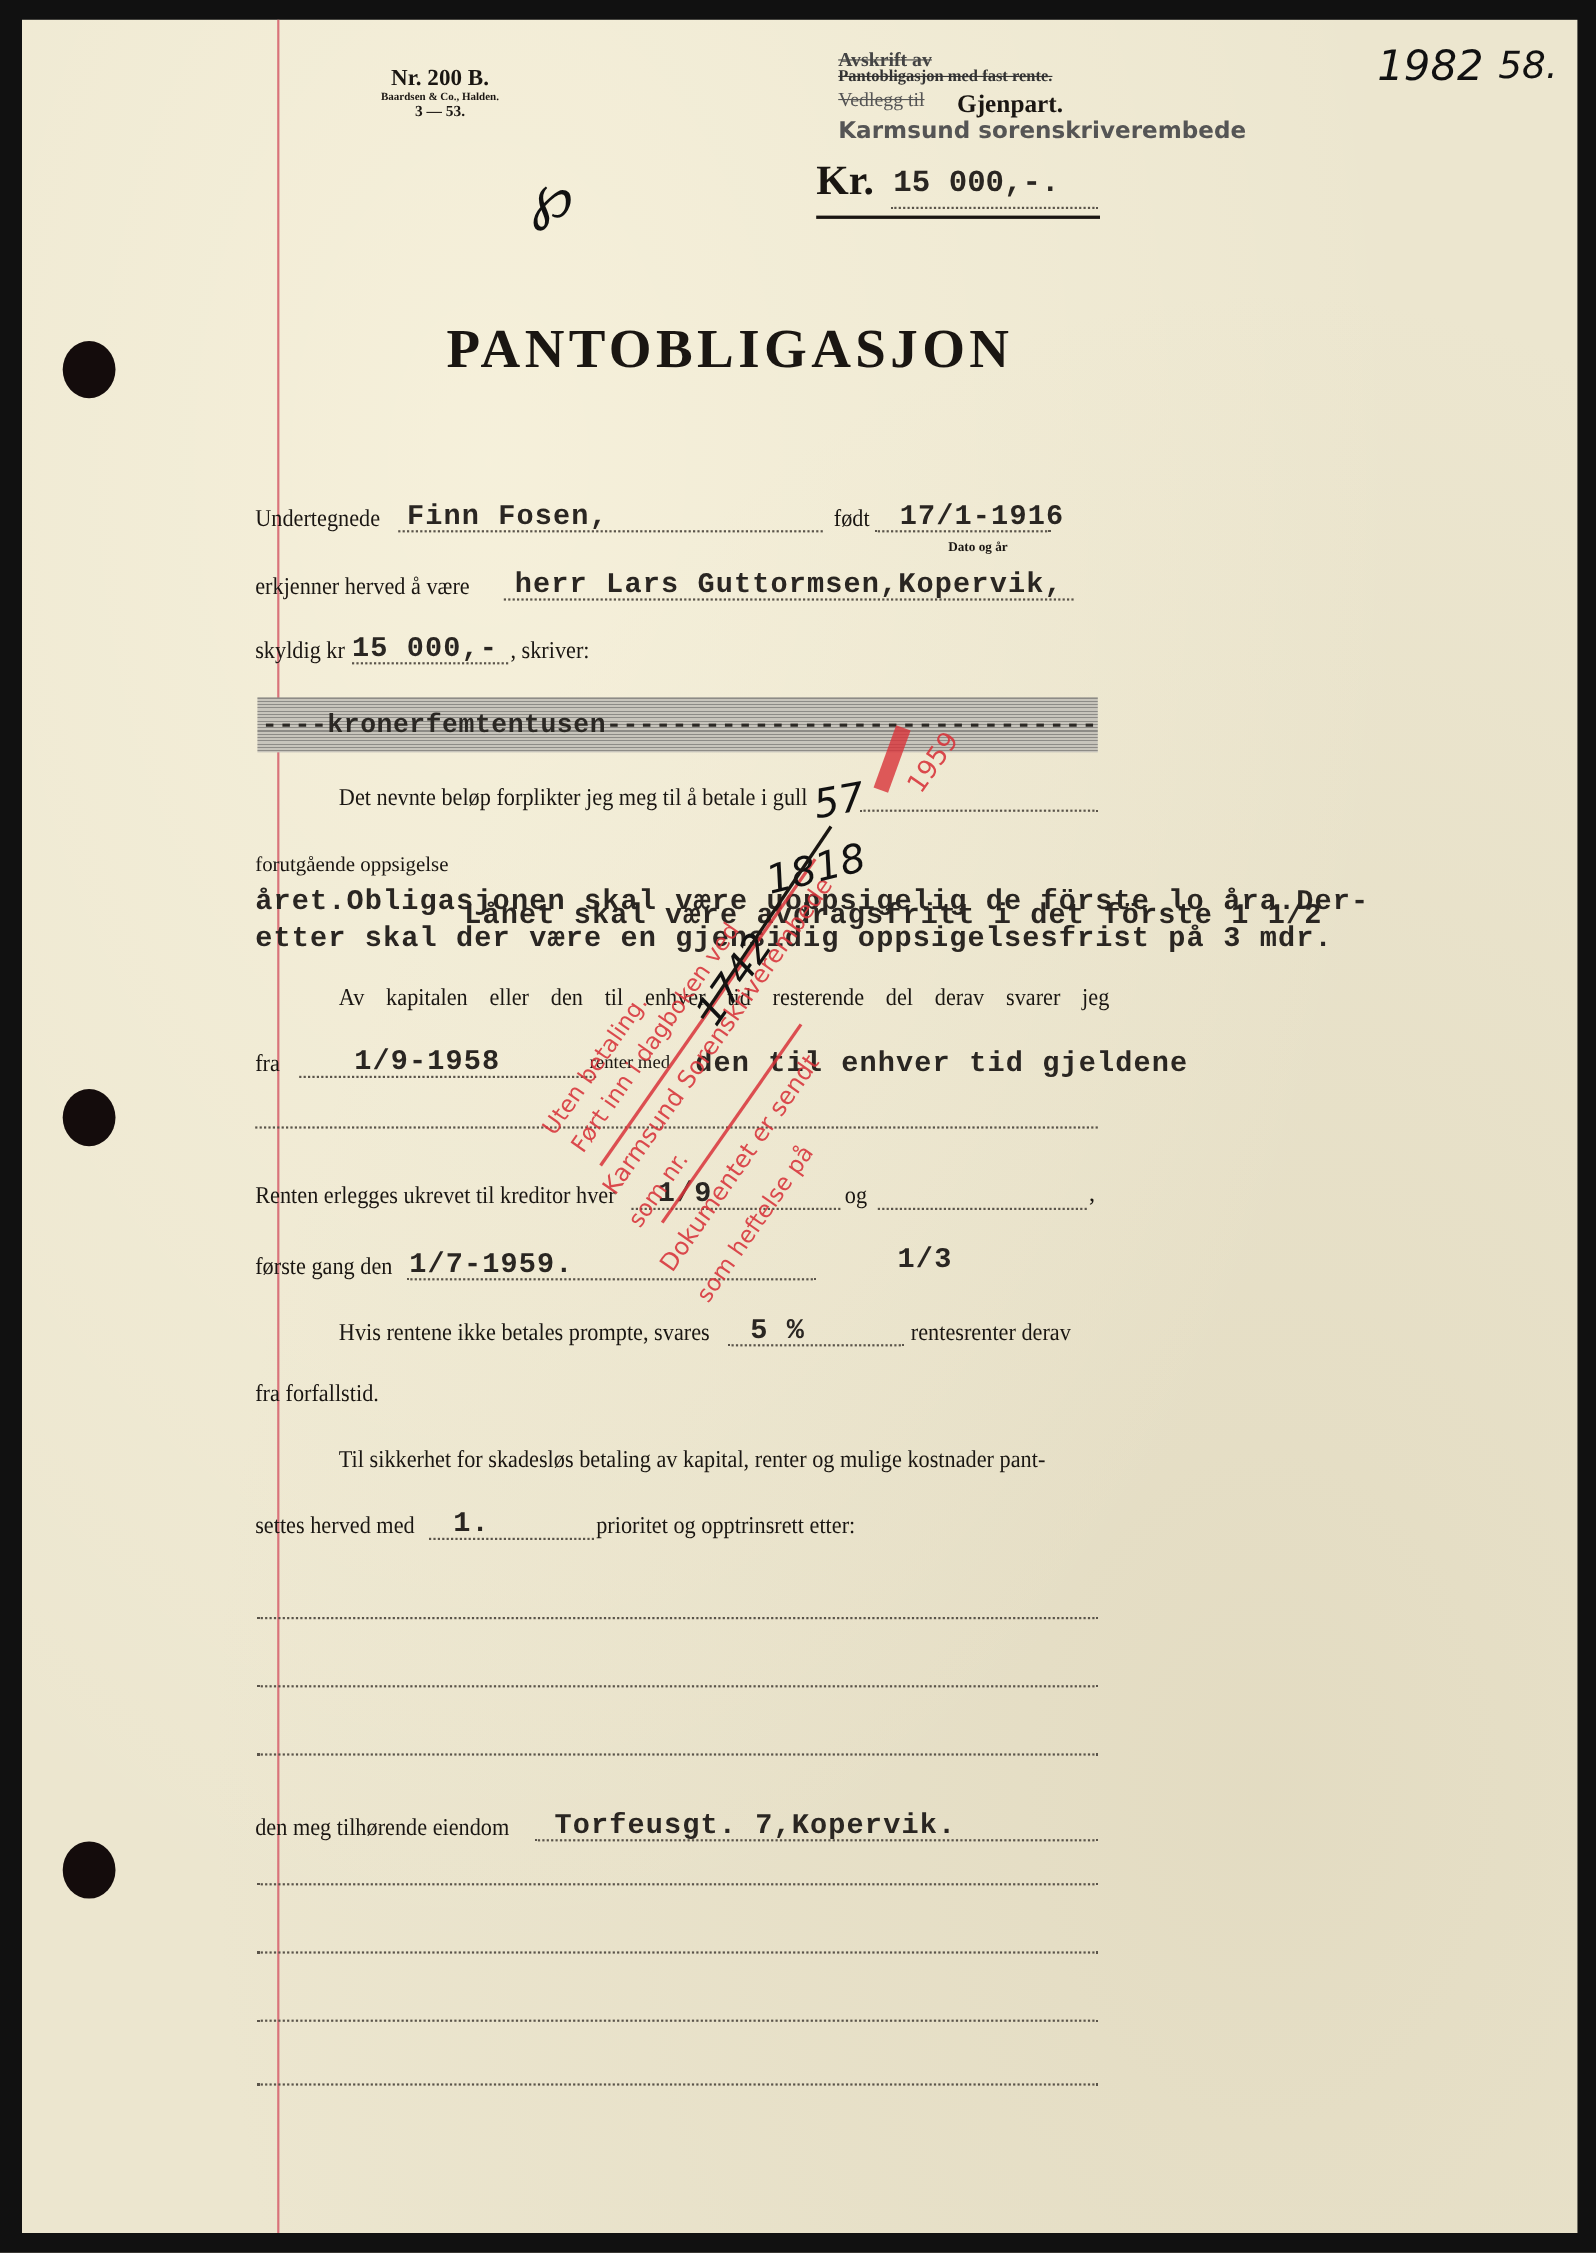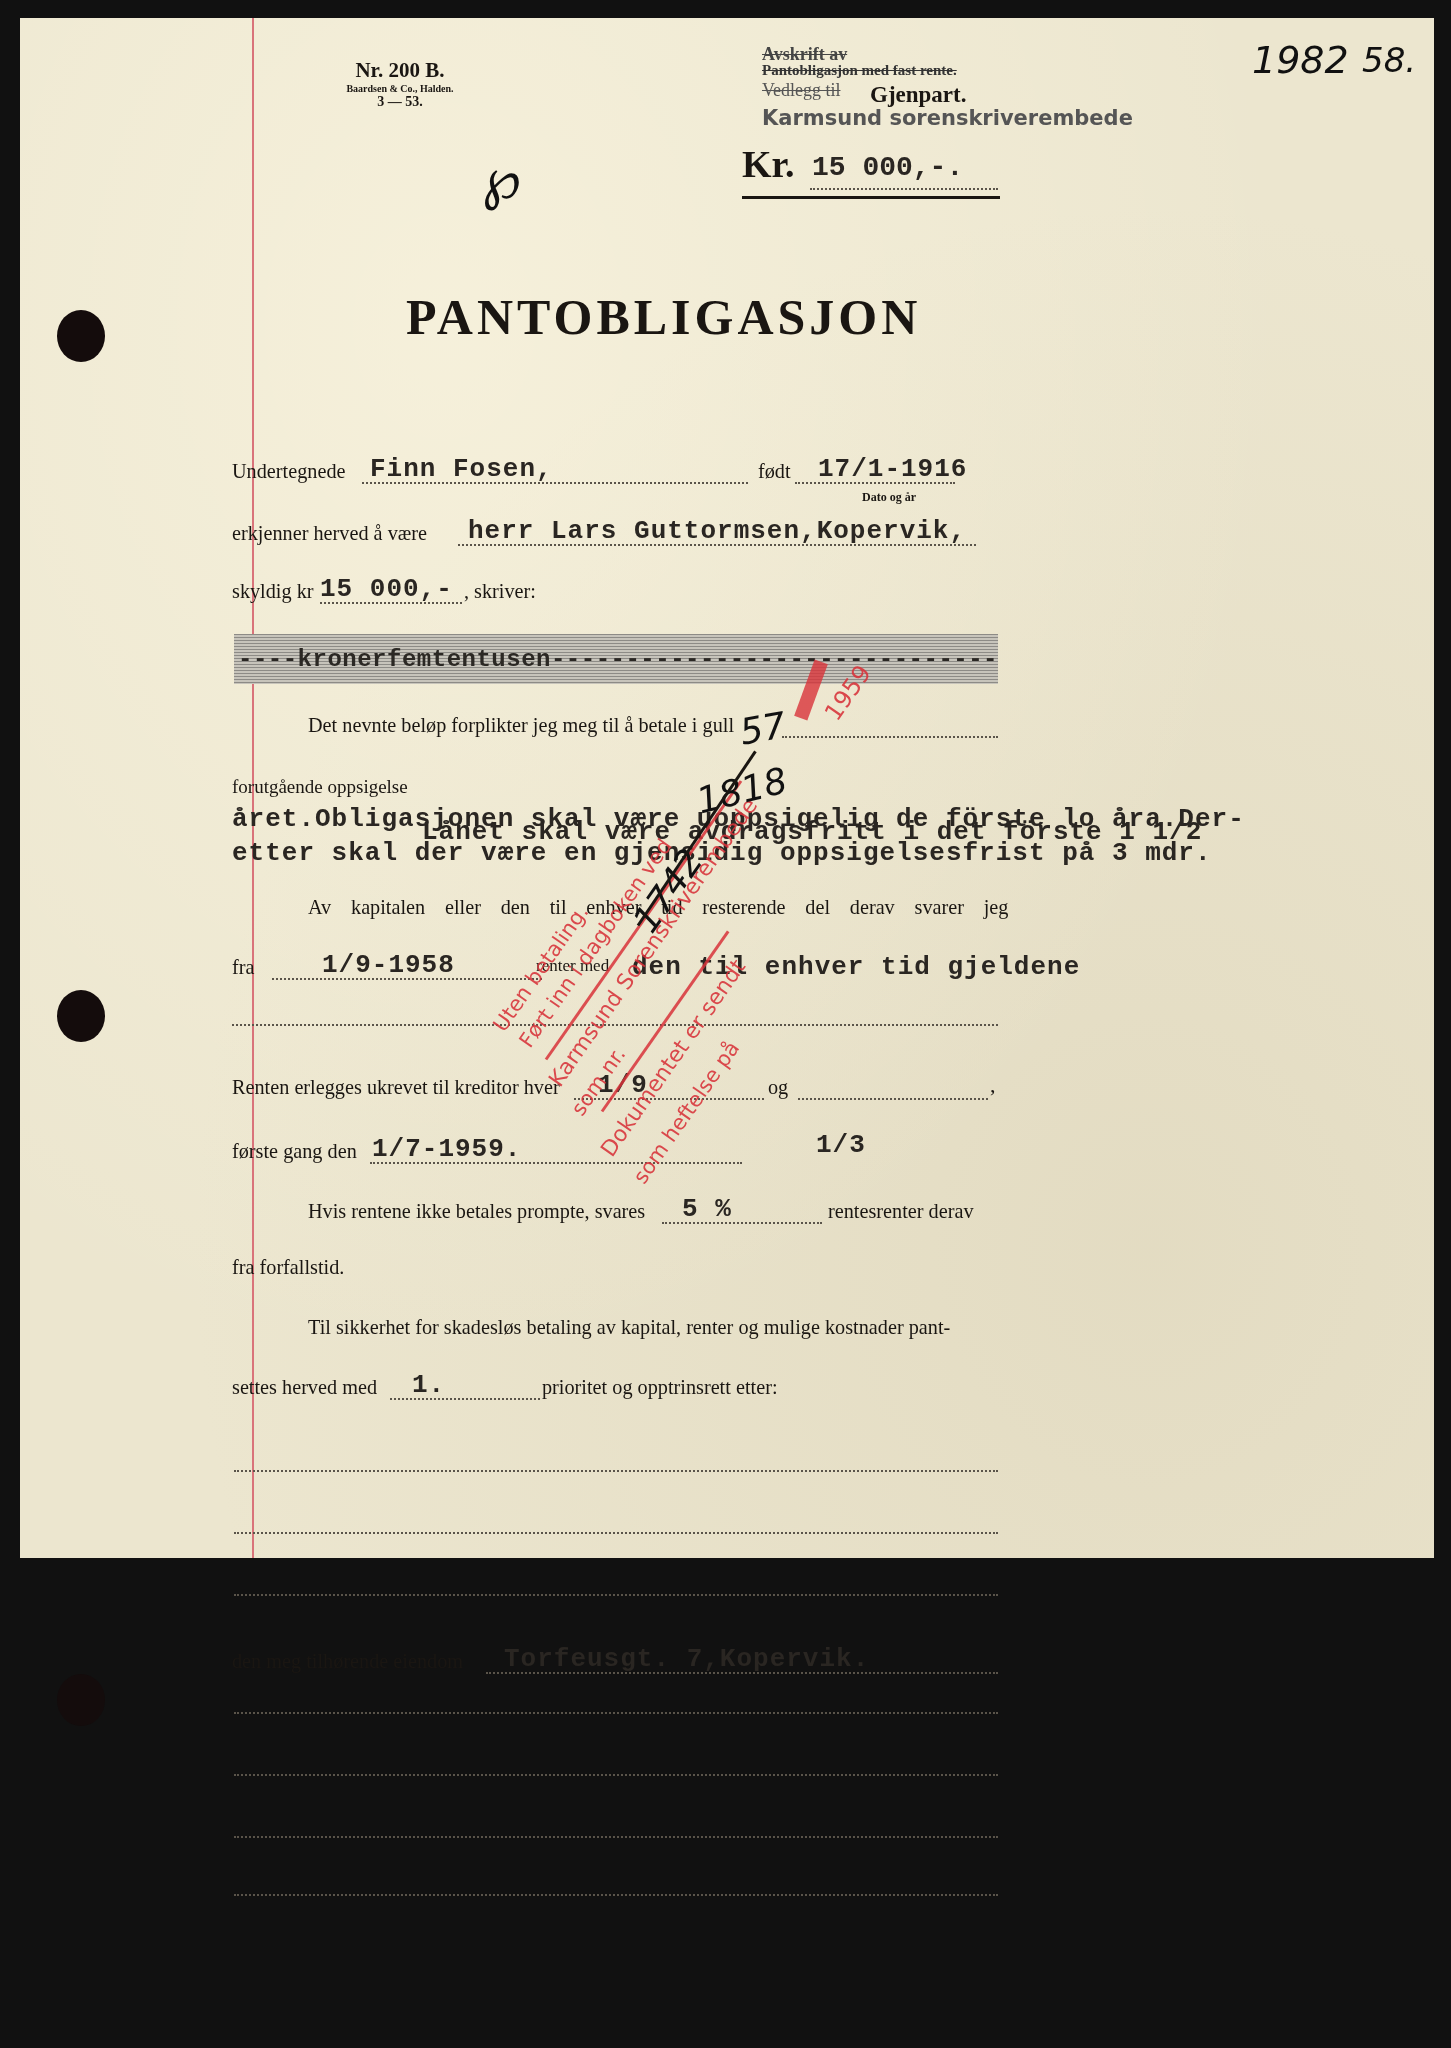--- a/index.html
+++ b/index.html
@@ -2,21 +2,21 @@
 <html><head>
   <meta charset="utf-8">
   <style>
     html, body { margin: 0; padding: 0; }
     body {
       width: 1451px; height: 2048px; background: #111;
       position: relative; overflow: hidden;
       font-family: "DejaVu Serif", serif;
     }
     .paper {
-      position: absolute; left: 20px; top: 18px; width: 1414px; height: 1540px;
+      position: absolute; left: 20px; top: 18px; width: 1414px; height: 2012px;
       background: #ece6cf;
       background-image: radial-gradient(ellipse at 30% 20%, rgba(255,250,230,0.5), rgba(0,0,0,0) 60%),
                         radial-gradient(ellipse at 80% 80%, rgba(210,200,170,0.35), rgba(0,0,0,0) 60%);
     }
     .margin-line { position: absolute; left: 232px; top: 0; width: 2px; height: 100%; background: #d9737a; }
     .hole { position: absolute; left: 37px; width: 48px; height: 52px; border-radius: 50%; background: #140c0c; }
     .abs { position: absolute; }
     .serif { font-family: "Liberation Serif", "DejaVu Serif", serif; color: #1a1612; }
     .mono { font-family: "Liberation Mono", "DejaVu Sans Mono", monospace; color: #2a2622; font-weight: bold; }
     .dots { position: absolute; border-bottom: 2px dotted #5a544a; height: 0; }

